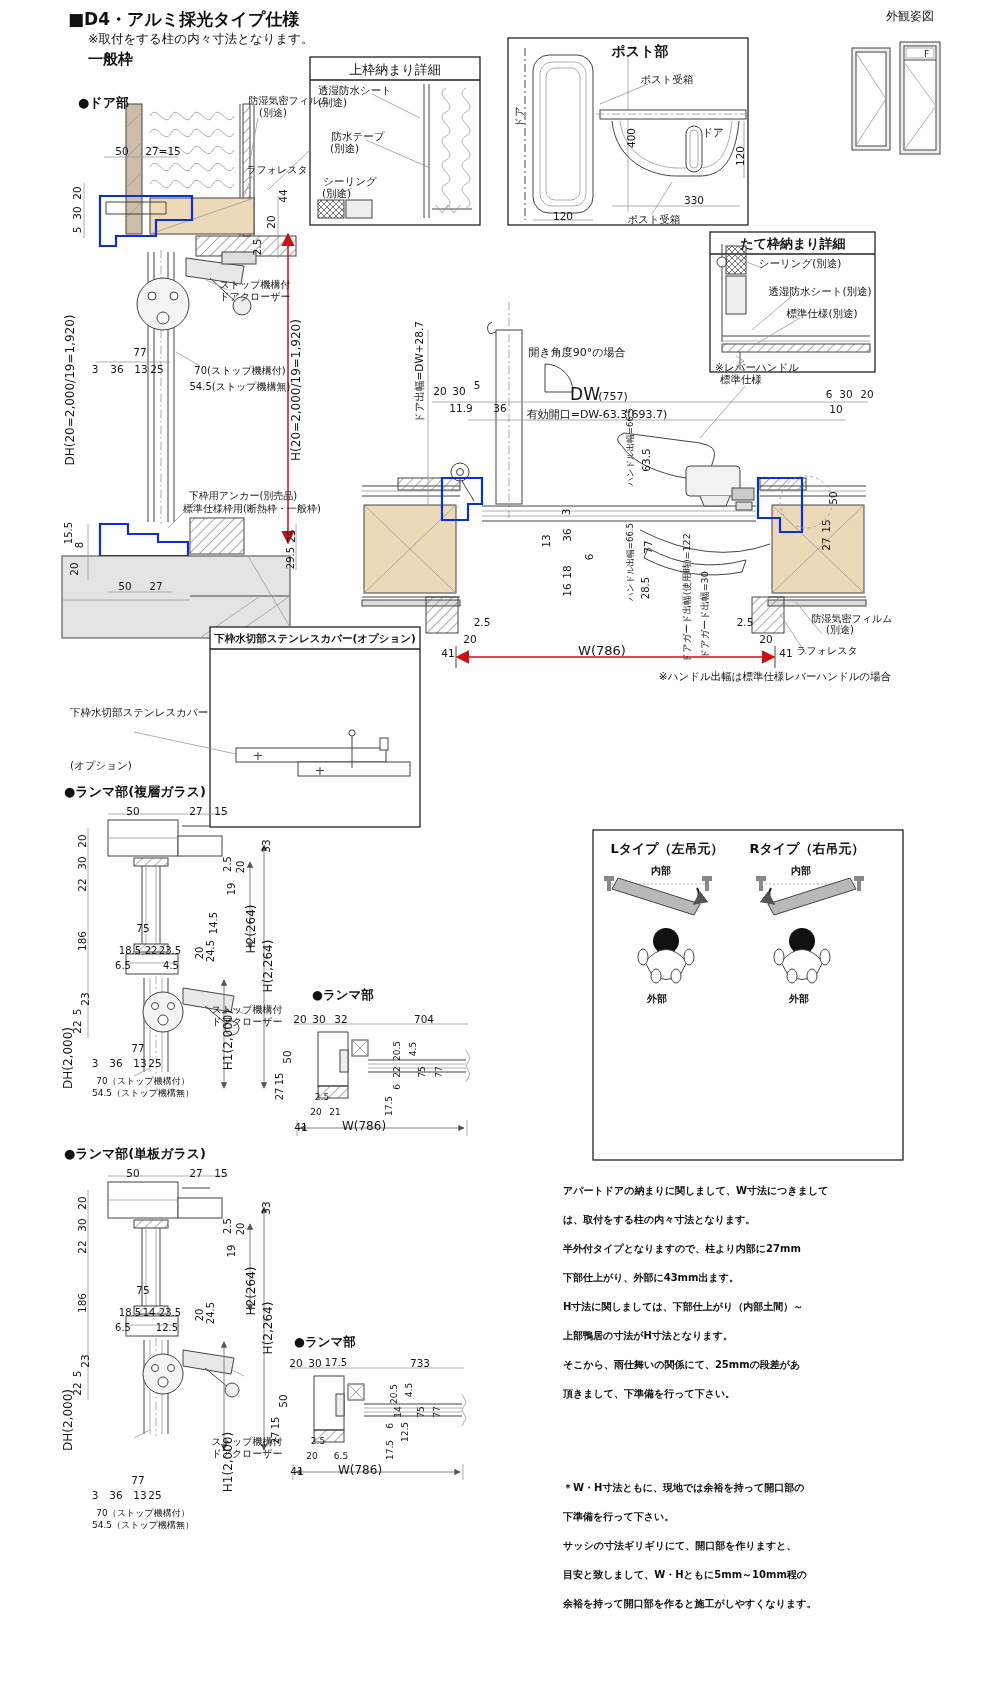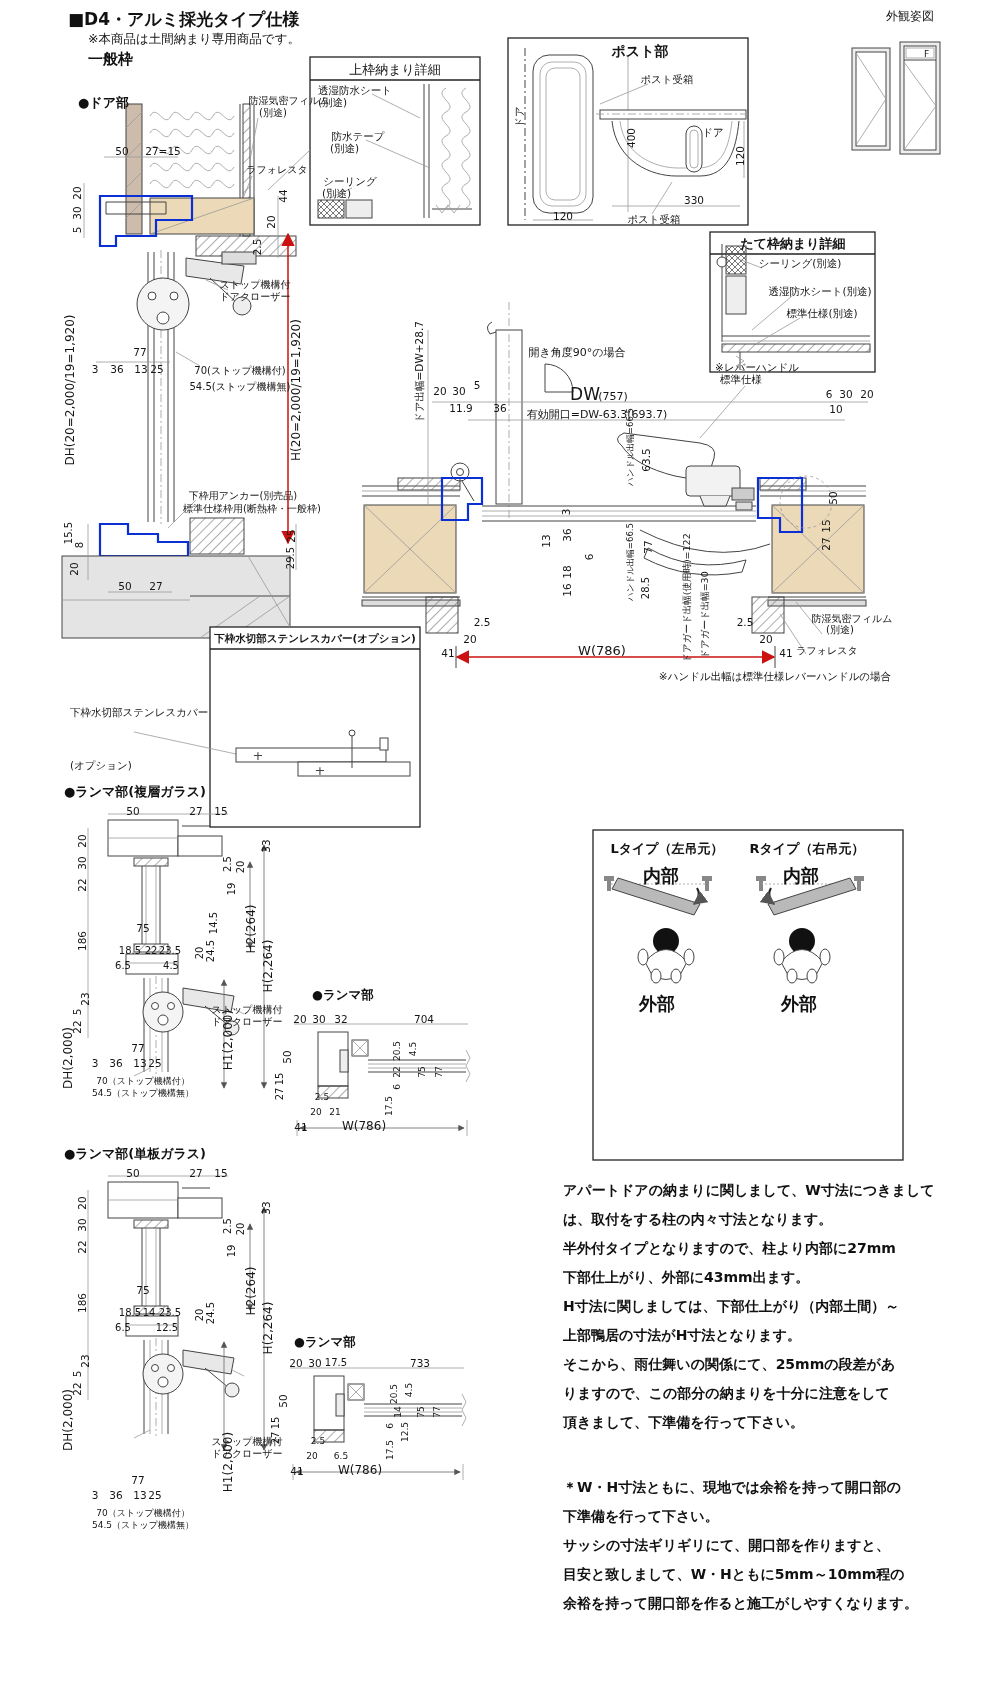--- a/index.html
+++ b/index.html
@@ -18,23 +18,23 @@
   #labels-layer span.lbl{position:absolute;white-space:nowrap;line-height:1;color:#151515;}
   .abs{position:absolute;white-space:nowrap;}
   .t17{font-size:17px;font-weight:bold;}
   .t15{font-size:15px;font-weight:bold;}
   .t13{font-size:13px;font-weight:bold;}
   .t125{font-size:12.5px;}
   .t12{font-size:12px;}
   .t12b{font-size:12.5px;font-weight:bold;}
   .t9{font-size:9px;}
   .hingetitle{width:140px;text-align:center;font-size:13px;font-weight:bold;}
-  .hingeword{width:60px;text-align:center;font-size:18px;font-weight:bold;}
+  .hingeword{width:60px;text-align:center;font-size:10px;font-weight:bold;}
   .hingetext{width:290px;line-height:30px;font-size:14px;font-weight:bold;}
-  .notes{width:437px;line-height:29px;font-size:14px;font-weight:bold;}
+  .notes{width:437px;line-height:29px;font-size:10px;font-weight:bold;}
 </style>
 </head>
 <body>
 
 <div class="canvas">
 
 <svg id="art" width="1000" height="1700" viewBox="0 0 1000 1700">
   <defs>
     <pattern id="hatch" width="7" height="7" patternTransform="rotate(45)" patternUnits="userSpaceOnUse">
       <line x1="0" y1="0" x2="0" y2="7" stroke="#666" stroke-width="1.1"></line>
@@ -526,21 +526,21 @@
       <span class="lbl" style="left: 405px; top: 1432px; font-size: 9px; transform: translate(-50%, -50%) rotate(-90deg);">12.5</span>
       <span class="lbl" style="left: 390px; top: 1450px; font-size: 9px; transform: translate(-50%, -50%) rotate(-90deg);">17.5</span>
       <span class="lbl" style="left: 318px; top: 1441px; font-size: 9px; transform: translate(-50%, -50%);">2.5</span>
       <span class="lbl" style="left: 312px; top: 1456px; font-size: 9px; transform: translate(-50%, -50%);">20</span>
       <span class="lbl" style="left: 341px; top: 1456px; font-size: 9px; transform: translate(-50%, -50%);">6.5</span>
       <span class="lbl" style="left: 297px; top: 1471px; font-size: 10.5px; transform: translate(-50%, -50%);">41</span>
       <span class="lbl" style="left: 360px; top: 1470px; font-size: 12px; transform: translate(-50%, -50%);">W(786)</span>
     </div>
 
 <div class="abs t17" style="left:68px;top:8px">■D4・アルミ採光タイプ仕様</div>
-<div class="abs t125" style="left:88px;top:31px">※本商品は土間納まり専用商品です。</div>
+<div class="abs t125" style="left:88px;top:31px">※取付をする柱の内々寸法となります。</div>
 <div class="abs t15" style="left:88px;top:50px">一般枠</div>
 <div class="abs t12" style="left:886px;top:8px">外観姿図</div>
 <div class="abs t9" style="left:924px;top:49px">F</div>
 
 <div class="abs t13" style="left:78px;top:94px">●ドア部</div>
 <div class="abs t13" style="left:64px;top:783px">●ランマ部(複層ガラス)</div>
 <div class="abs t12b" style="left:312px;top:987px">●ランマ部</div>
 <div class="abs t13" style="left:64px;top:1145px">●ランマ部(単板ガラス)</div>
 <div class="abs t12b" style="left:294px;top:1334px">●ランマ部</div>
 
@@ -553,21 +553,20 @@
 
 
 <div class="abs notes" style="left:563px;top:1176px">
   <div>アパートドアの納まりに関しまして、W寸法につきまして</div>
   <div>は、取付をする柱の内々寸法となります。</div>
   <div>半外付タイプとなりますので、柱より内部に27mm</div>
   <div>下部仕上がり、外部に43mm出ます。</div>
   <div>H寸法に関しましては、下部仕上がり（内部土間）～</div>
   <div>上部鴨居の寸法がH寸法となります。</div>
   <div>そこから、雨仕舞いの関係にて、25mmの段差があ</div>
-  <div>りますので、この部分の納まりを十分に注意をして</div>
   <div>頂きまして、下準備を行って下さい。</div>
 </div>
 
 <div class="abs notes" style="left:563px;top:1473px">
   <div>＊W・H寸法ともに、現地では余裕を持って開口部の</div>
   <div>下準備を行って下さい。</div>
   <div>サッシの寸法ギリギリにて、開口部を作りますと、</div>
   <div>目安と致しまして、W・Hともに5mm～10mm程の</div>
   <div>余裕を持って開口部を作ると施工がしやすくなります。</div>
 </div>

